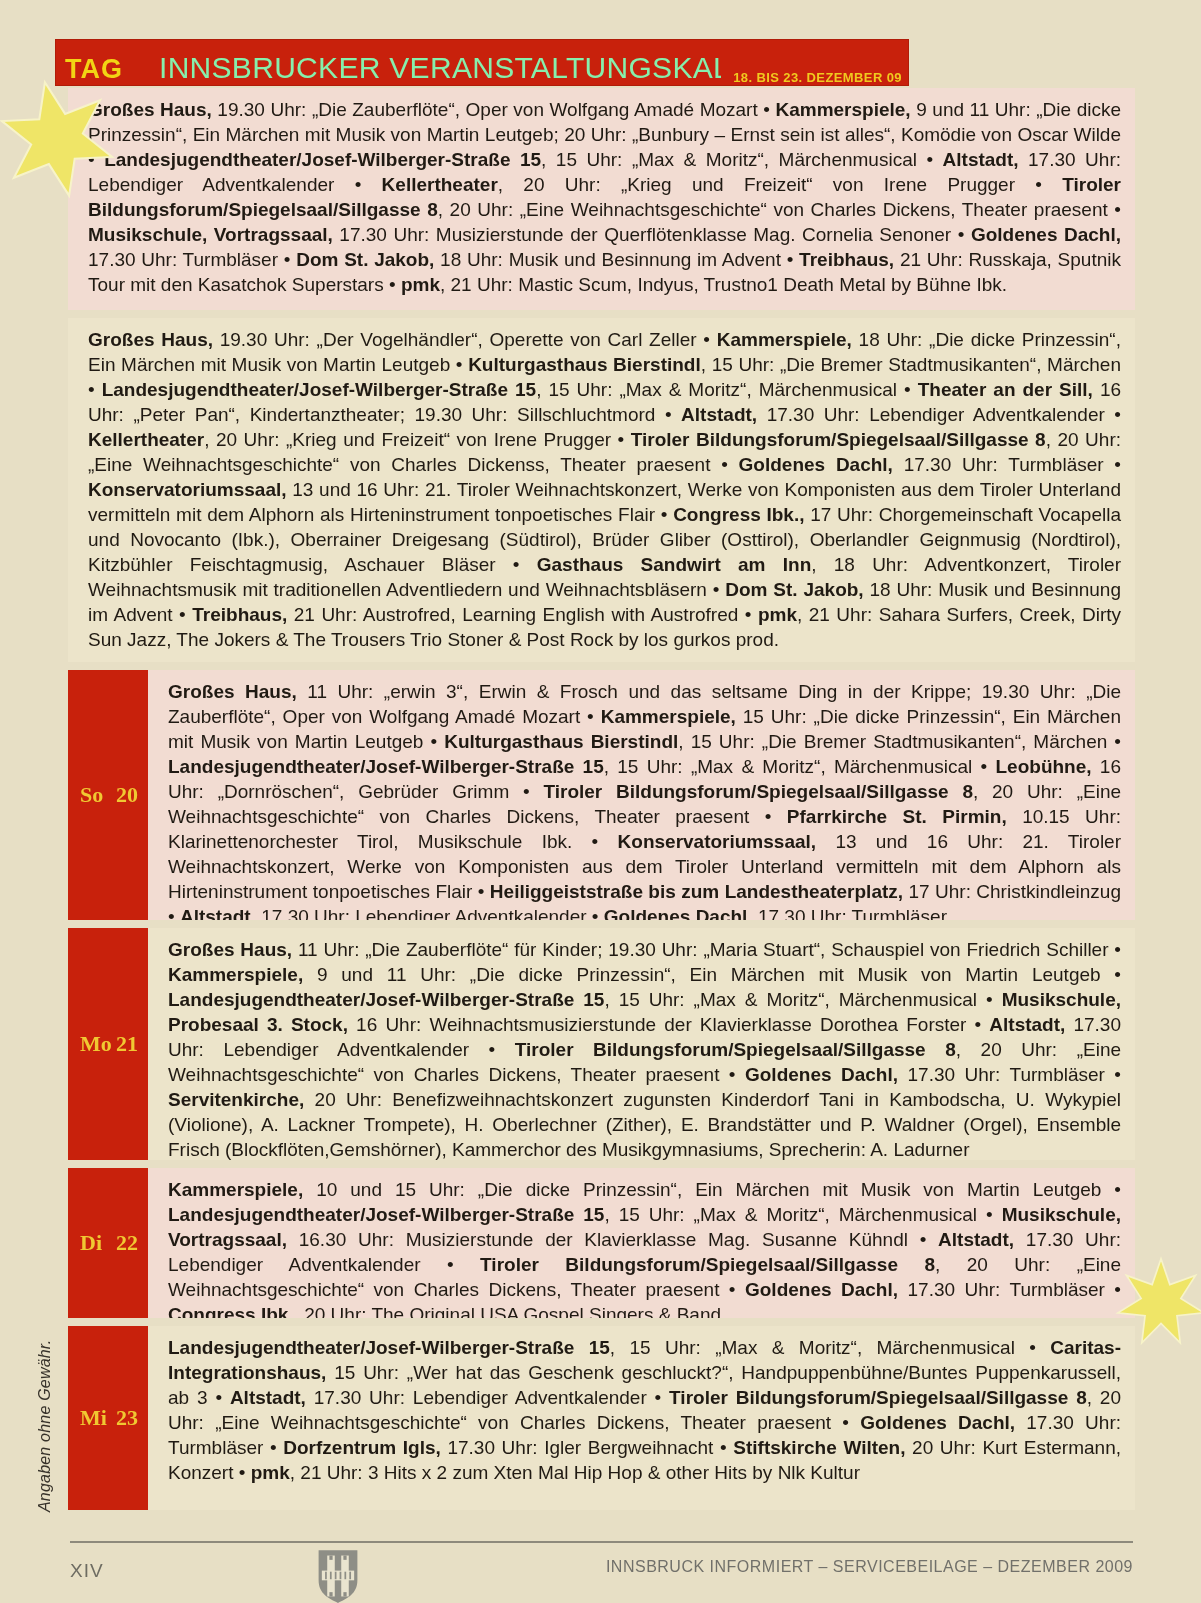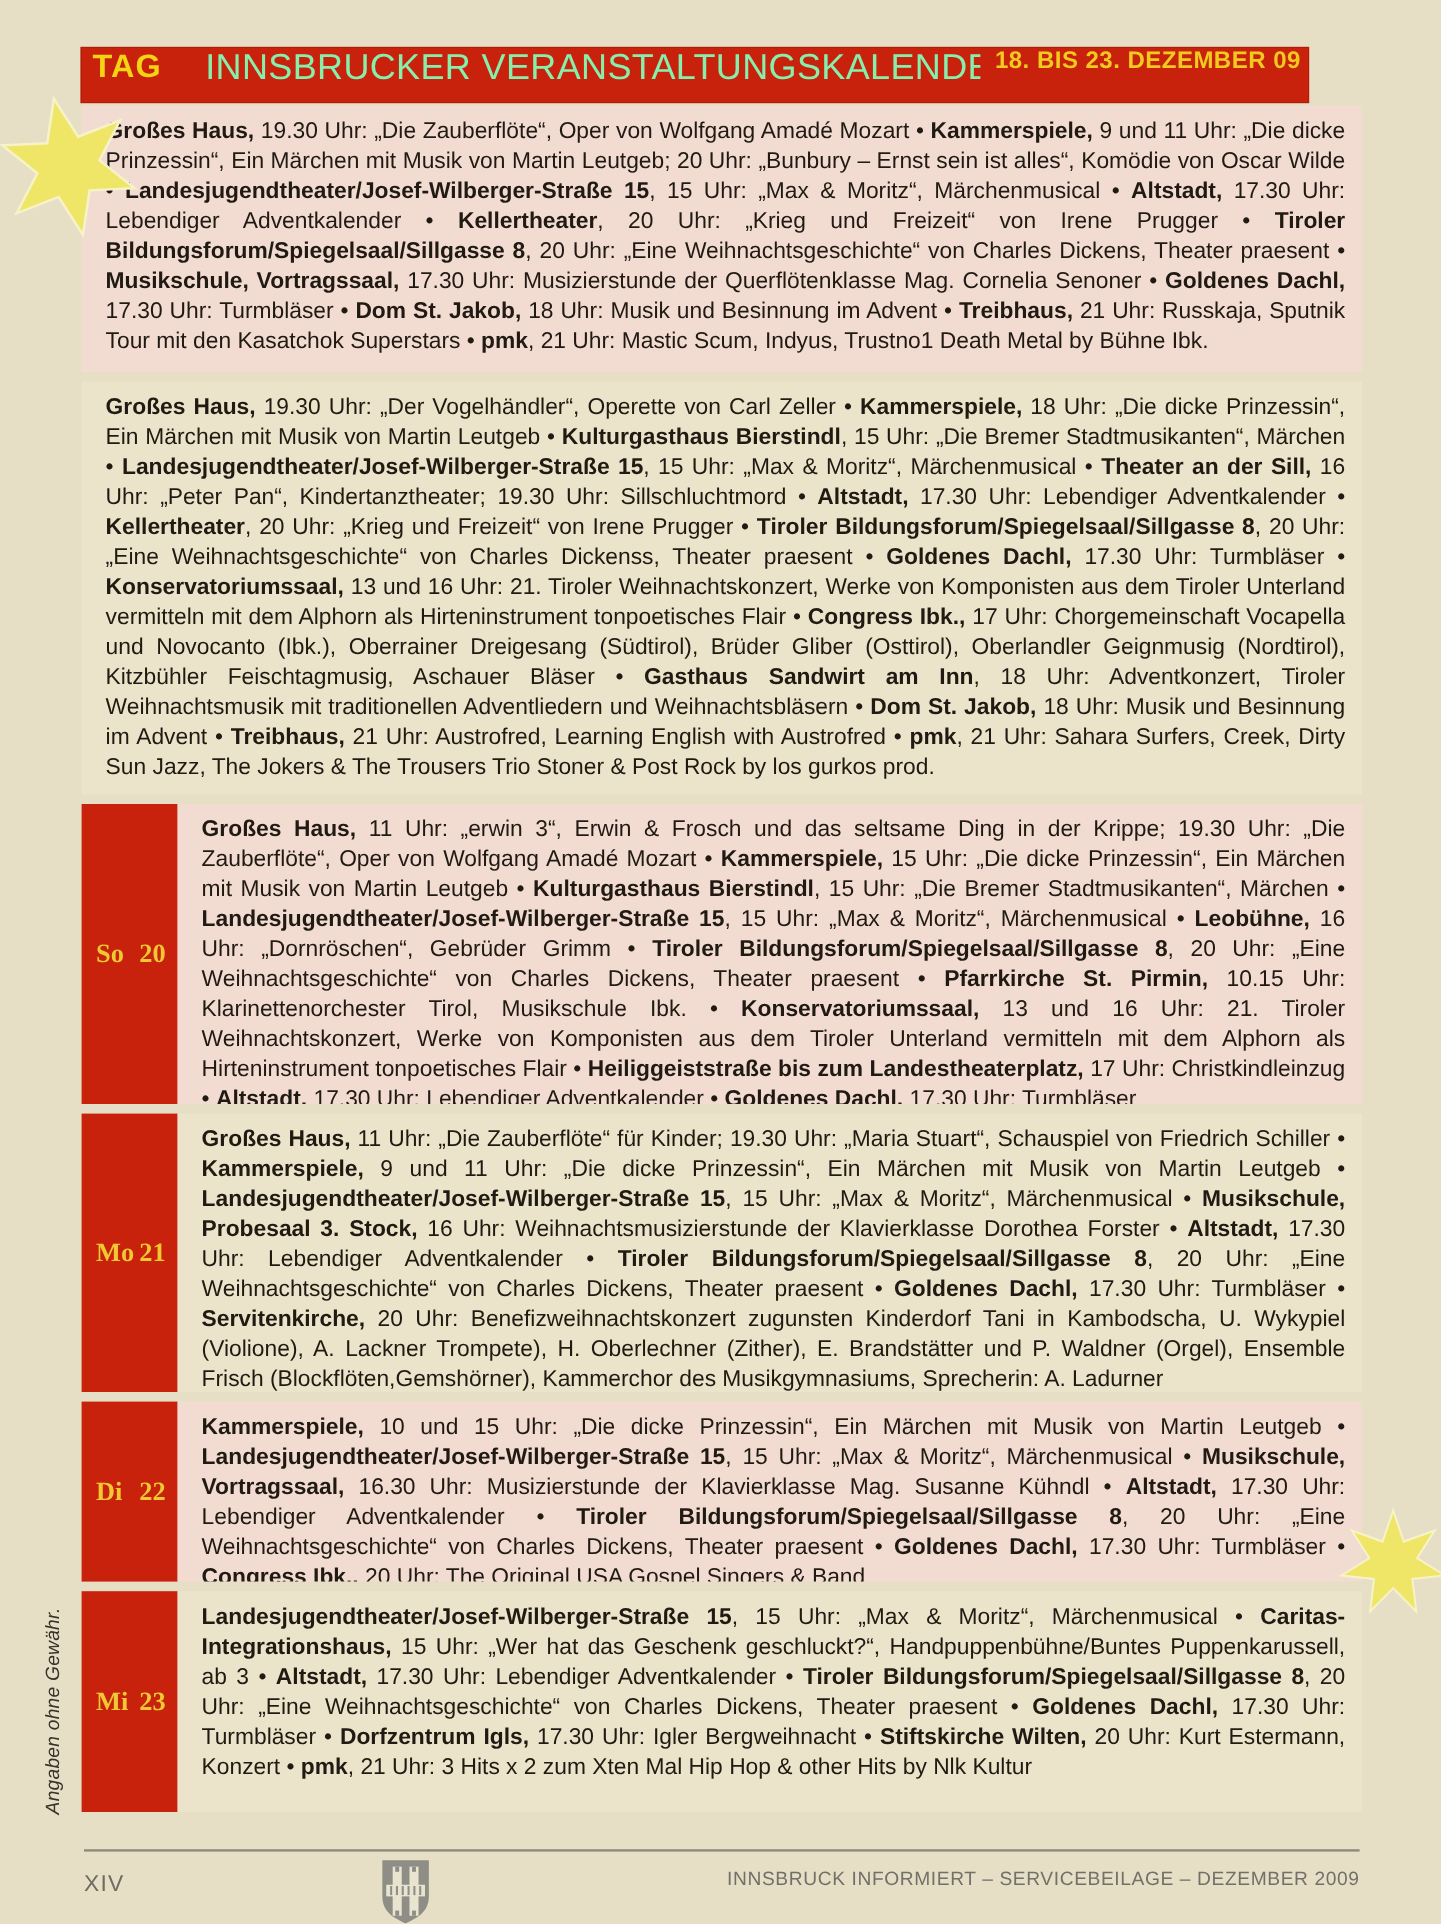--- a/index.html
+++ b/index.html
@@ -4,26 +4,26 @@
 <style>
   html,body{margin:0;padding:0;}
   body{
     width:1201px;height:1603px;position:relative;overflow:hidden;
     background:#e7dfc5;
     font-family:"Liberation Sans",sans-serif;
     -webkit-font-smoothing:antialiased;
   }
   
   .header-bar{
-    position:absolute;left:68px;top:40px;width:1022px;height:45px;
-    background:#c8210c;display:flex;align-items:flex-start;box-shadow:0 0 0 1px #b01c08;
+    position:absolute;left:56px;top:40px;width:852px;height:45px;
+    background:#c8210c;display:flex;align-items:flex-end;box-shadow:0 0 0 1px #b01c08;
   }
   .tag-label{margin-left:9px;color:#f2d414;font-weight:bold;font-size:27px;letter-spacing:1px;flex:0 0 auto;}
   .page-title{margin-left:36px;color:#86efac;font-size:30px;letter-spacing:.3px;white-space:nowrap;flex:0 1 auto;overflow:hidden;}
-  .date-range{margin-left:12px;margin-right:6px;color:#f0ca1f;font-weight:bold;font-size:20px;letter-spacing:.4px;white-space:nowrap;flex:0 0 auto;}
+  .date-range{margin-left:12px;margin-right:6px;color:#f0ca1f;font-weight:bold;font-size:13px;letter-spacing:.4px;white-space:nowrap;flex:0 0 auto;}
   
   .rows{position:absolute;left:68px;top:88px;width:1067px;}
   .day-row{display:flex;margin-bottom:8px;}
   .day-cell{
     flex:0 0 80px;background:#c8210c;
     display:flex;justify-content:space-between;align-items:center;
     padding:0 10px 0 12px;box-sizing:border-box;
     font-family:"Liberation Serif",serif;font-weight:bold;font-size:22px;color:#f0c832;
   }
   .day-content{

